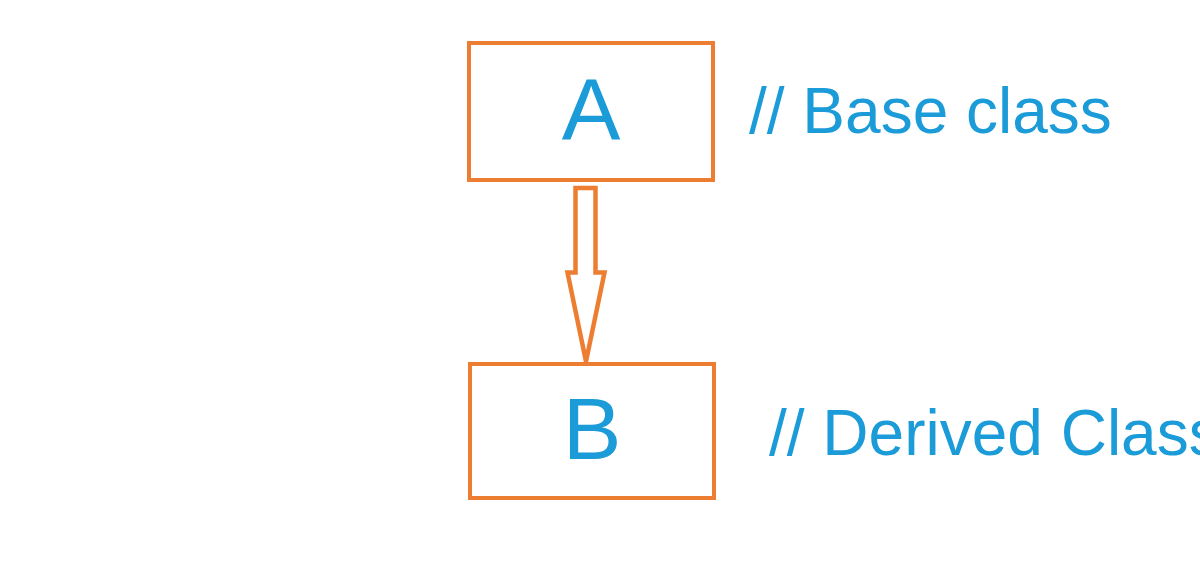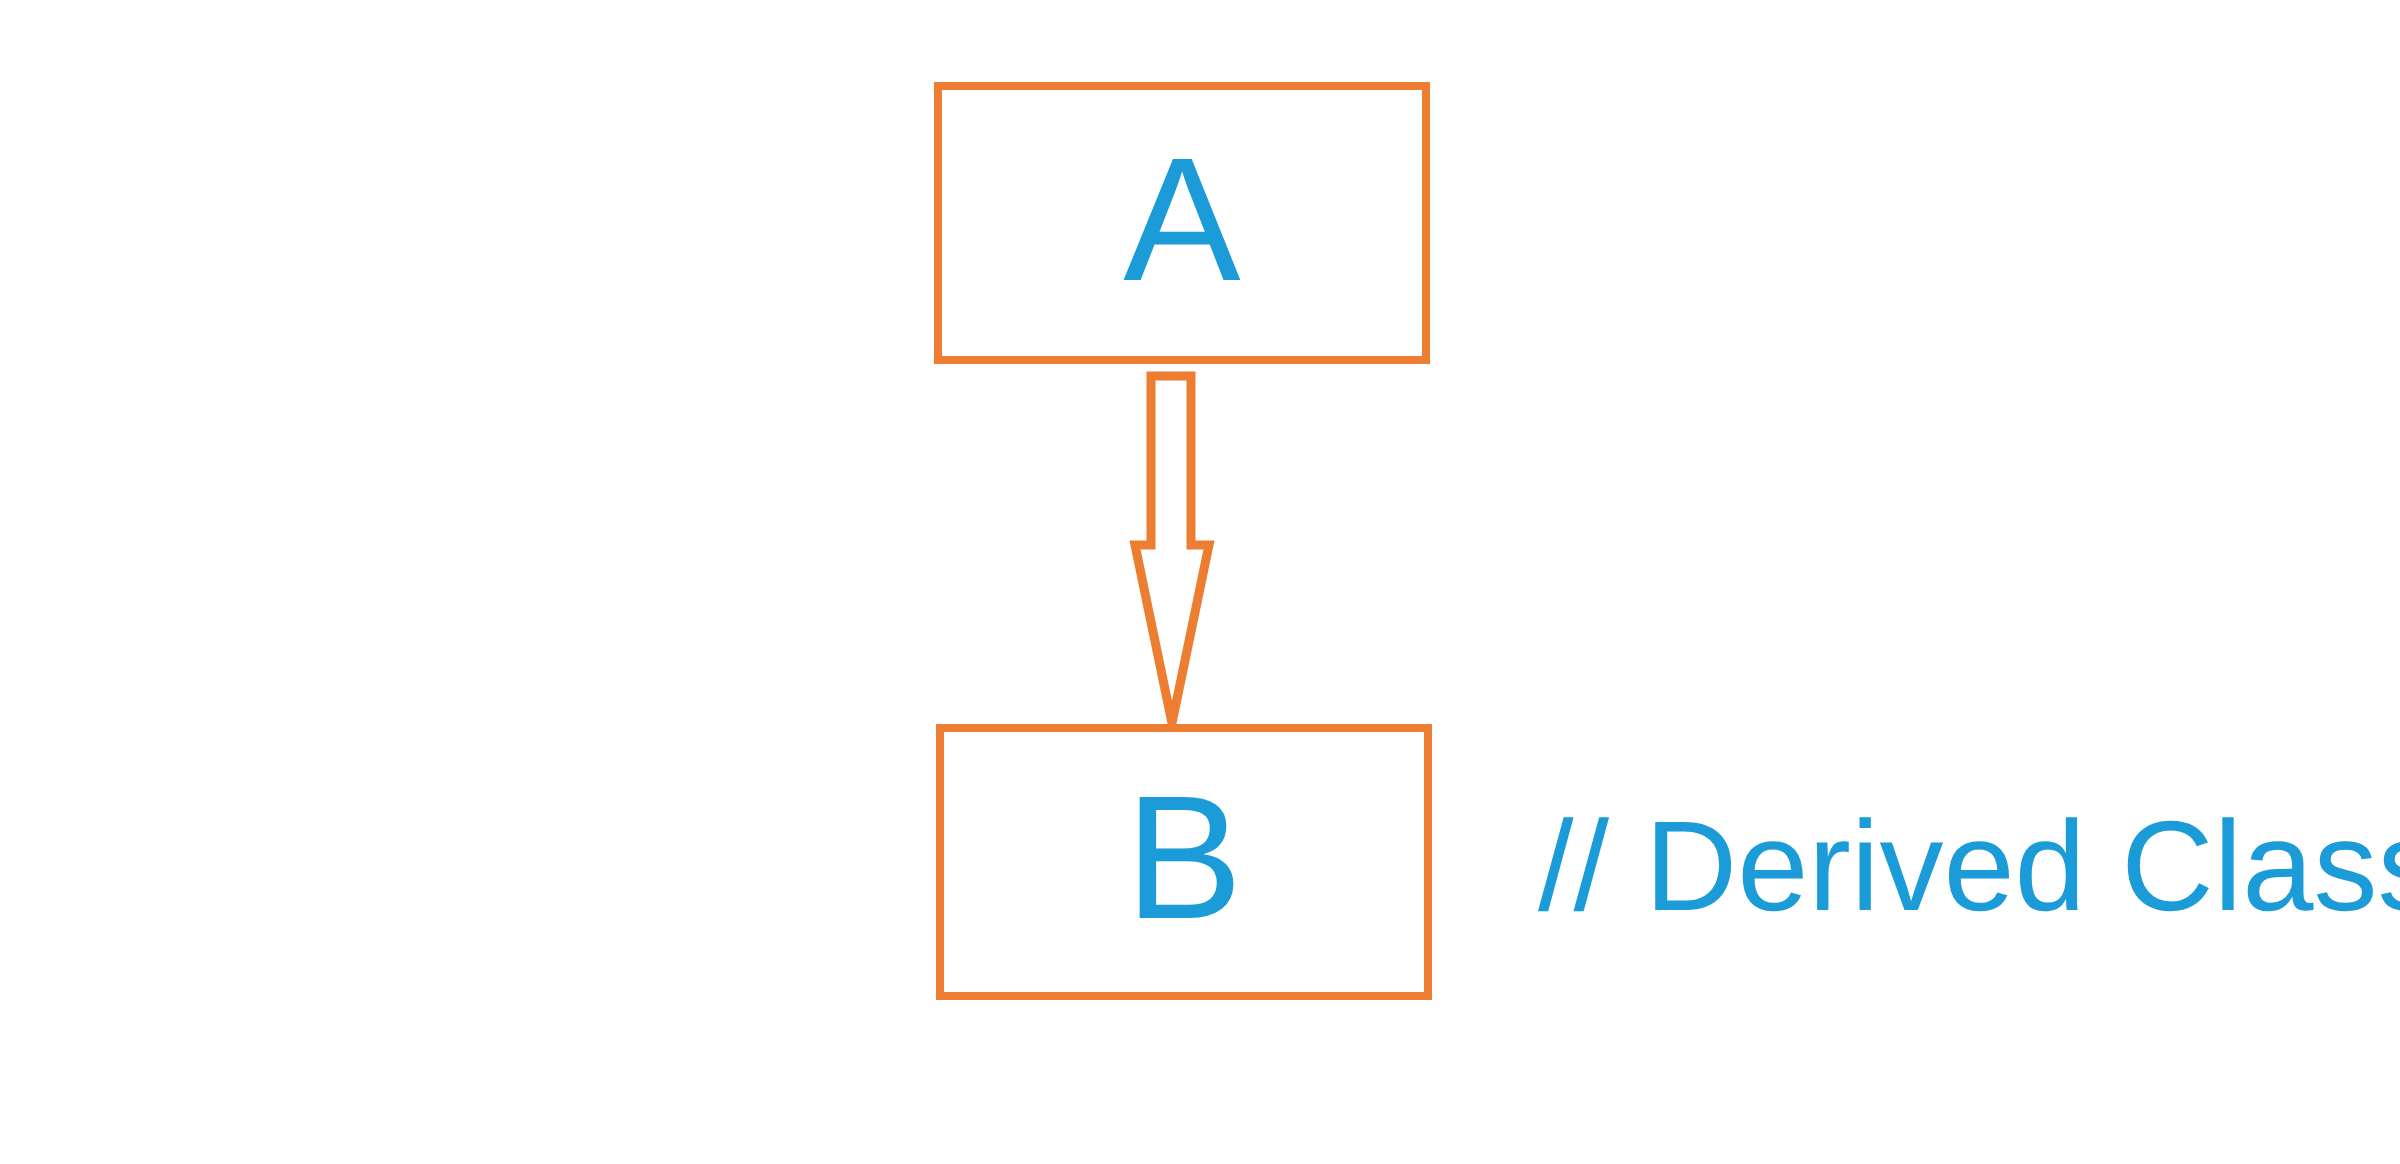--- a/index.html
+++ b/index.html
@@ -104,20 +104,21 @@
              L 604.5 272.5
              L 595.5 272.5
              L 595.5 188
              Z" fill="#ffffff" stroke="#ed7d31" stroke-width="4.5" stroke-linejoin="miter" stroke-linecap="butt"></path>
   </svg>
 
   <div class="class-box" id="box-a">
     <span class="class-name">A</span>
   </div>
 
+  <div class="comment-label" id="label-base">// Base class</div>
 
   <div class="class-box" id="box-b">
     <span class="class-name">B</span>
   </div>
 
   <div class="comment-label" id="label-derived">// Derived Class</div>
 
 </div>
 
 </body></html>

